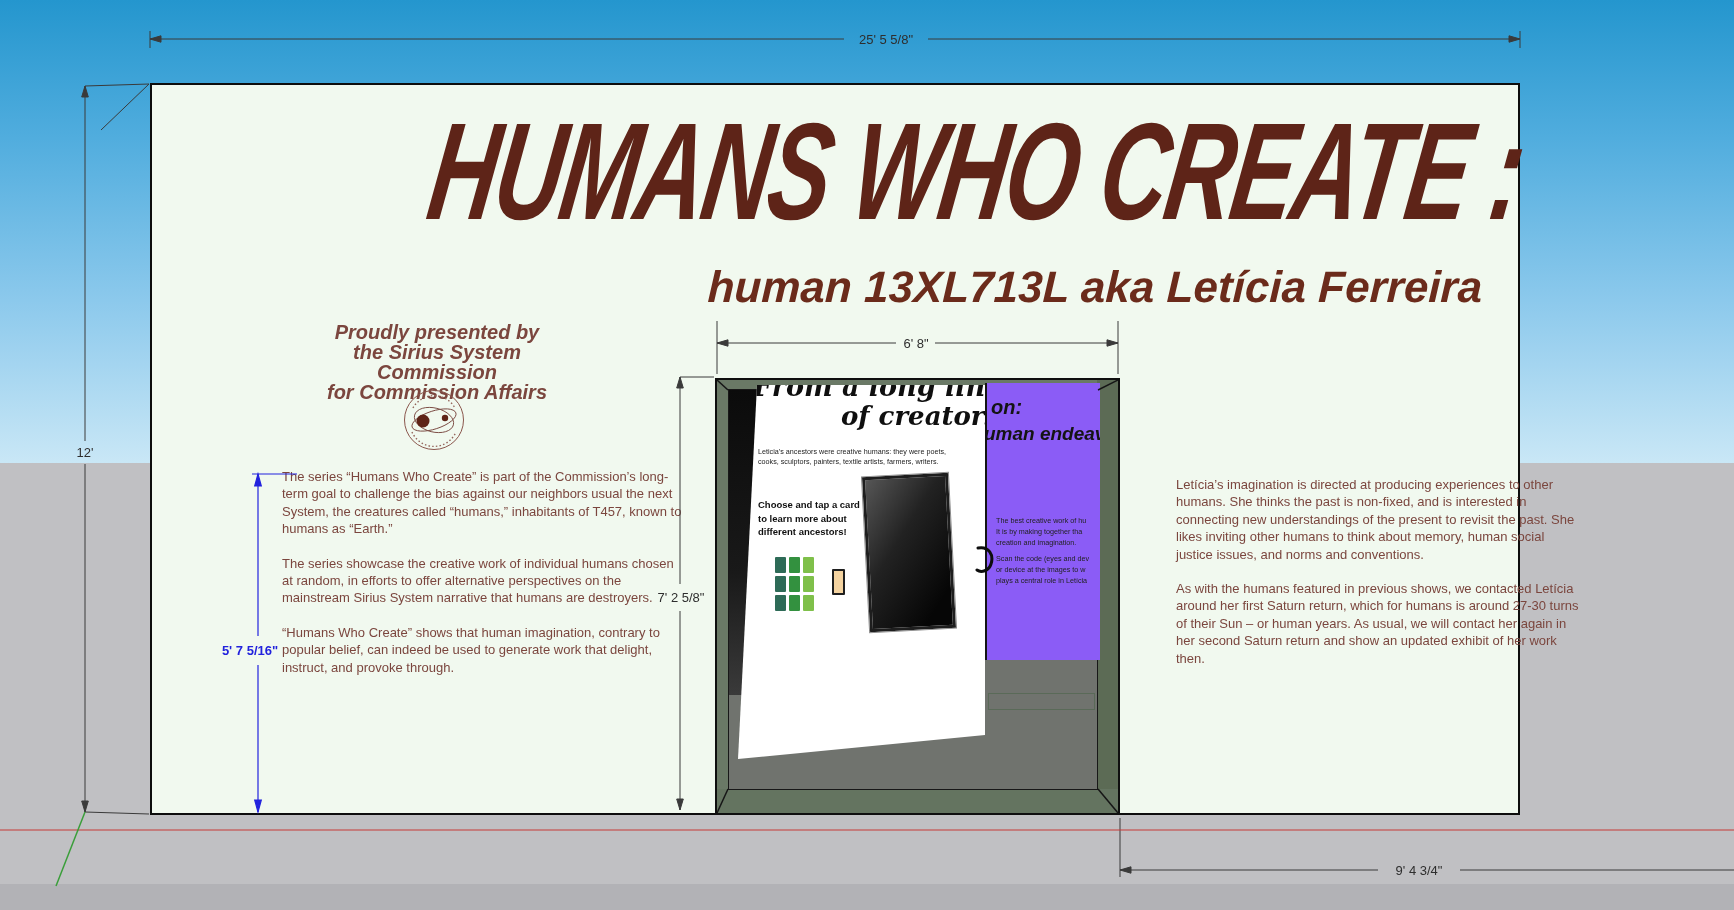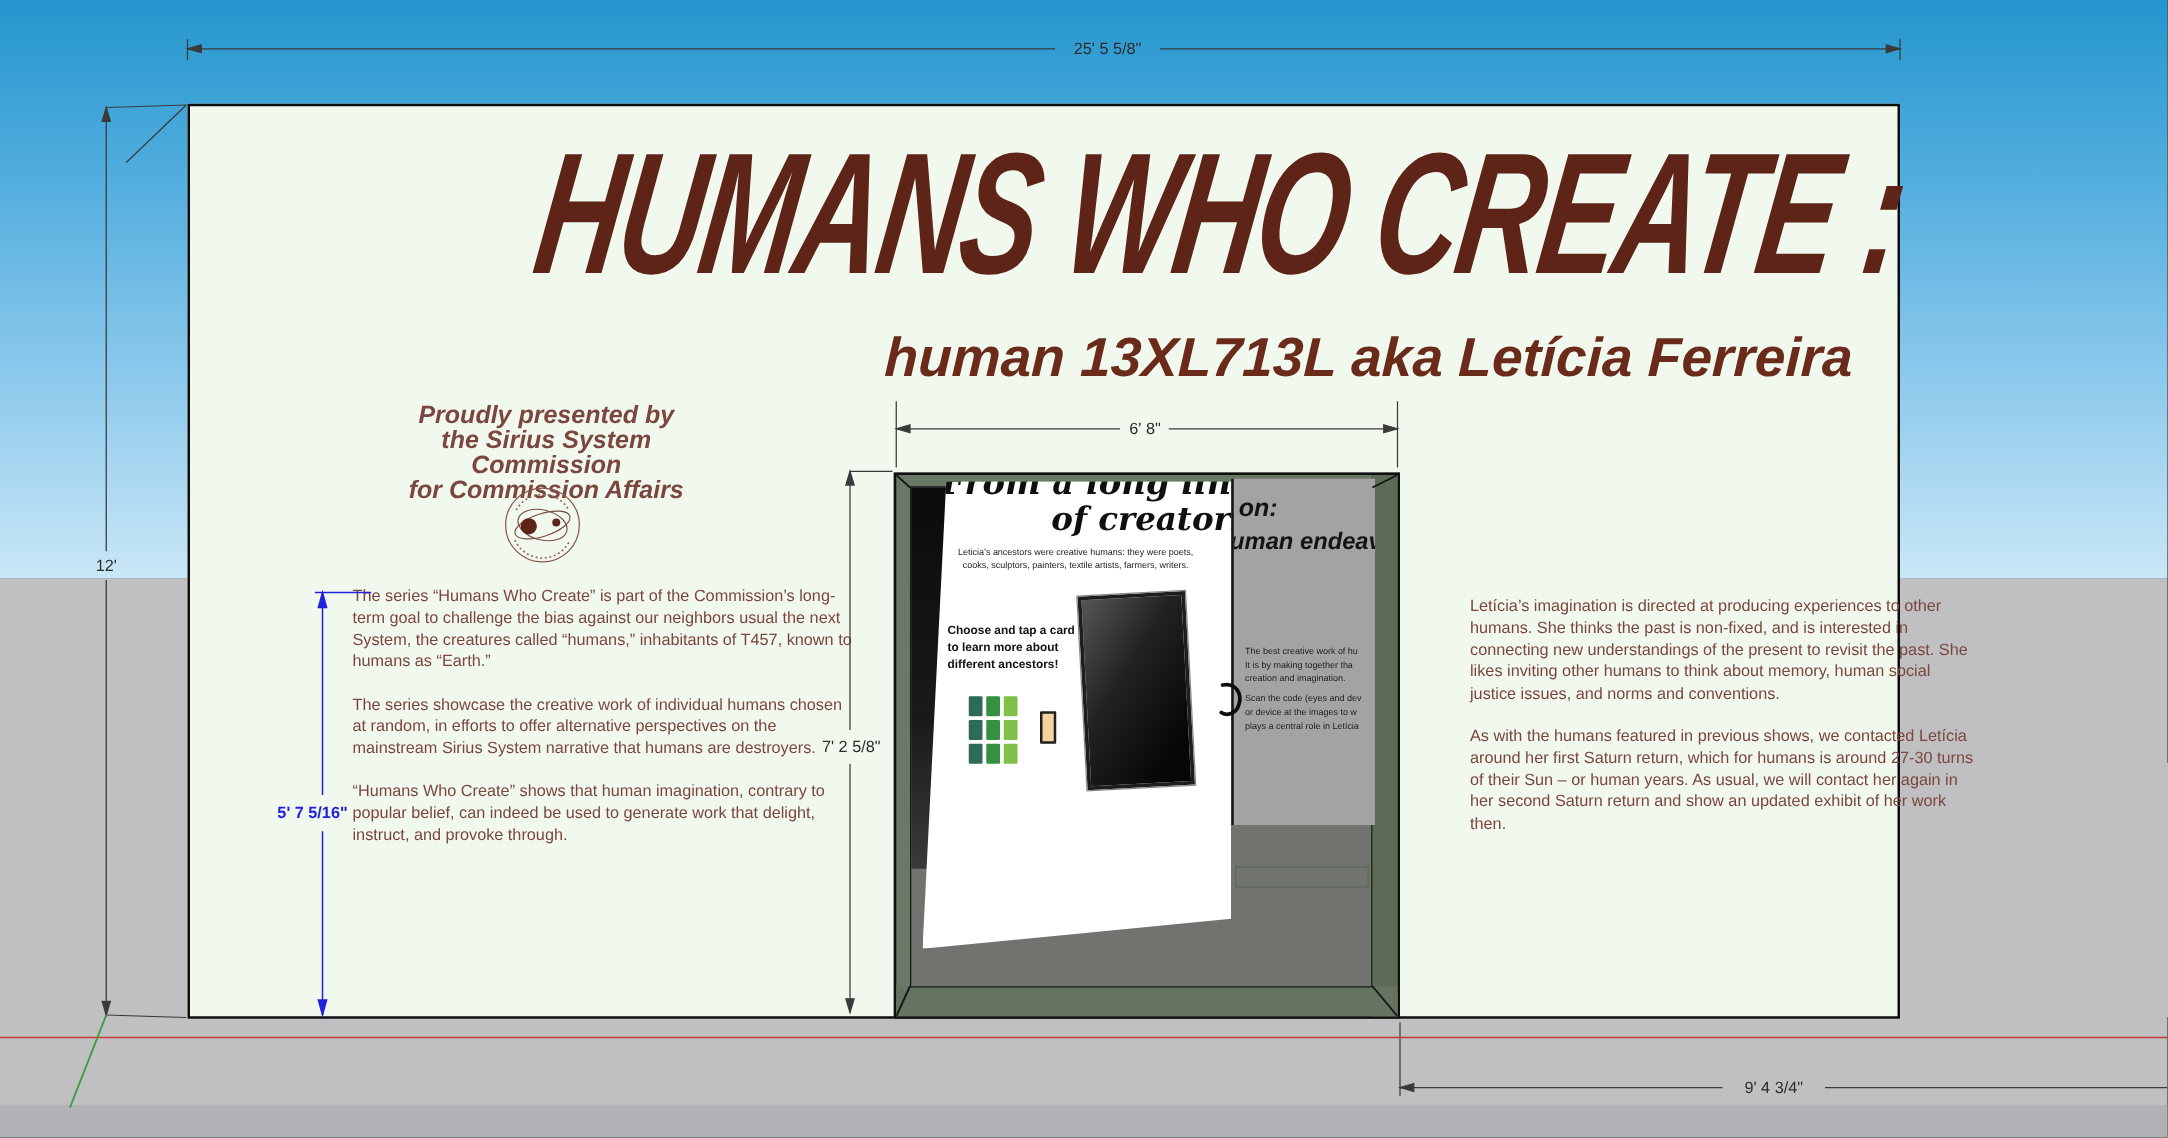--- a/index.html
+++ b/index.html
@@ -44,38 +44,38 @@
   .floor-rect{position:absolute;left:271px;top:313px;width:107px;height:17px;
             border:1px solid #5A6A58;}
   .bevels{position:absolute;left:0;top:0;}
 
   .poster-left{position:absolute;left:21px;top:5px;width:247px;height:374px;background:#fff;
             clip-path:polygon(19px 0px,247px 0px,247px 350px,0px 374px);}
   .pl-title1{position:absolute;left:15px;top:-14px;font-family:"DejaVu Serif",serif;
             font-style:italic;font-weight:700;font-size:27px;color:#0f0f0f;white-space:nowrap;}
   .pl-title2{position:absolute;left:103px;top:16px;font-family:"DejaVu Serif",serif;
             font-style:italic;font-weight:700;font-size:26px;color:#0f0f0f;white-space:nowrap;}
-  .pl-body{position:absolute;left:20px;top:52px;width:205px;font-size:7.2px;
-            line-height:10px;color:#1c1c1c;text-align:center;}
+  .pl-body{position:absolute;left:20px;top:62px;width:205px;font-size:7.2px;
+            line-height:10px;color:#1c1c1c;}
   .pl-body span{display:block;white-space:nowrap;}
   .pl-cta{position:absolute;left:20px;top:113px;font-size:9.5px;line-height:13.5px;
             font-weight:700;color:#101010;}
   .pl-cta span{display:block;}
   .cards{position:absolute;left:37px;top:172px;display:grid;
             grid-template-columns:repeat(3,11px);grid-auto-rows:16px;gap:3px;}
   .card{width:11px;height:16px;border-radius:1px;}
   .card.c1{background:var(--card-dark);} .card.c2{background:var(--card-mid);}
   .card.c3{background:var(--card-light);}
   .tan-card{position:absolute;left:94px;top:184px;width:13px;height:26px;
             background:var(--card-tan);border:2px solid #1f1f1f;border-radius:1px;}
   .screen{position:absolute;left:128px;top:90px;width:86px;height:155px;
             transform:rotate(-3deg);border:3px solid #1e1e1e;outline:1.5px solid #8a8a8a;
             background:linear-gradient(125deg,#565656 0%,#222 40%,#060606 85%);}
 
-  .poster-right{position:absolute;left:268px;top:3px;width:115px;height:277px;background:#a3a3a3;
+  .poster-right{position:absolute;left:268px;top:3px;width:115px;height:277px;background:#8b5cf6;
             border-left:2px solid #141414;overflow:hidden;}
   .pr-title1{position:absolute;left:4px;top:13px;font-style:italic;font-weight:700;
             font-size:20px;color:#141414;}
   .pr-title2{position:absolute;left:-3px;top:40px;font-style:italic;font-weight:700;
             font-size:19px;color:#141414;white-space:nowrap;}
   .pr-body{position:absolute;left:9px;top:97px;font-size:7.2px;line-height:10.8px;color:#222;margin-top:36px;}
   .pr-body span{display:block;white-space:nowrap;}
   .pr-gap{height:6px;}
   .handle{position:absolute;left:258px;top:165px;}
 

